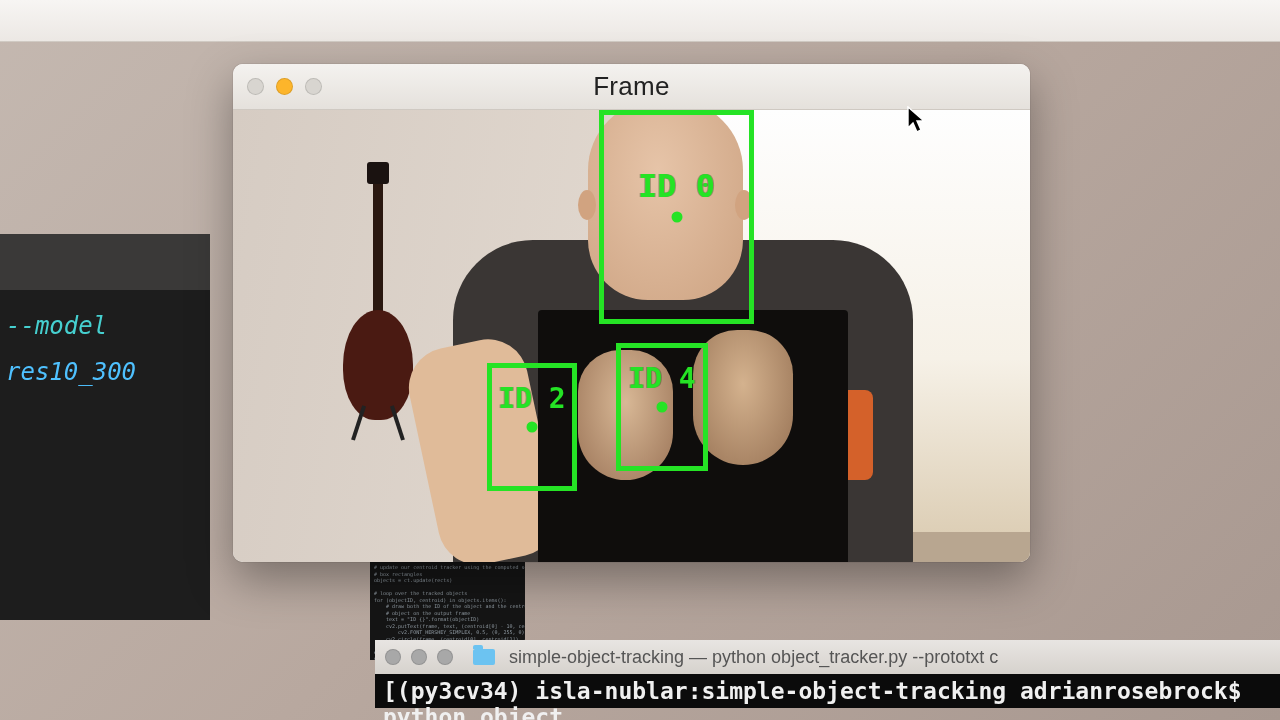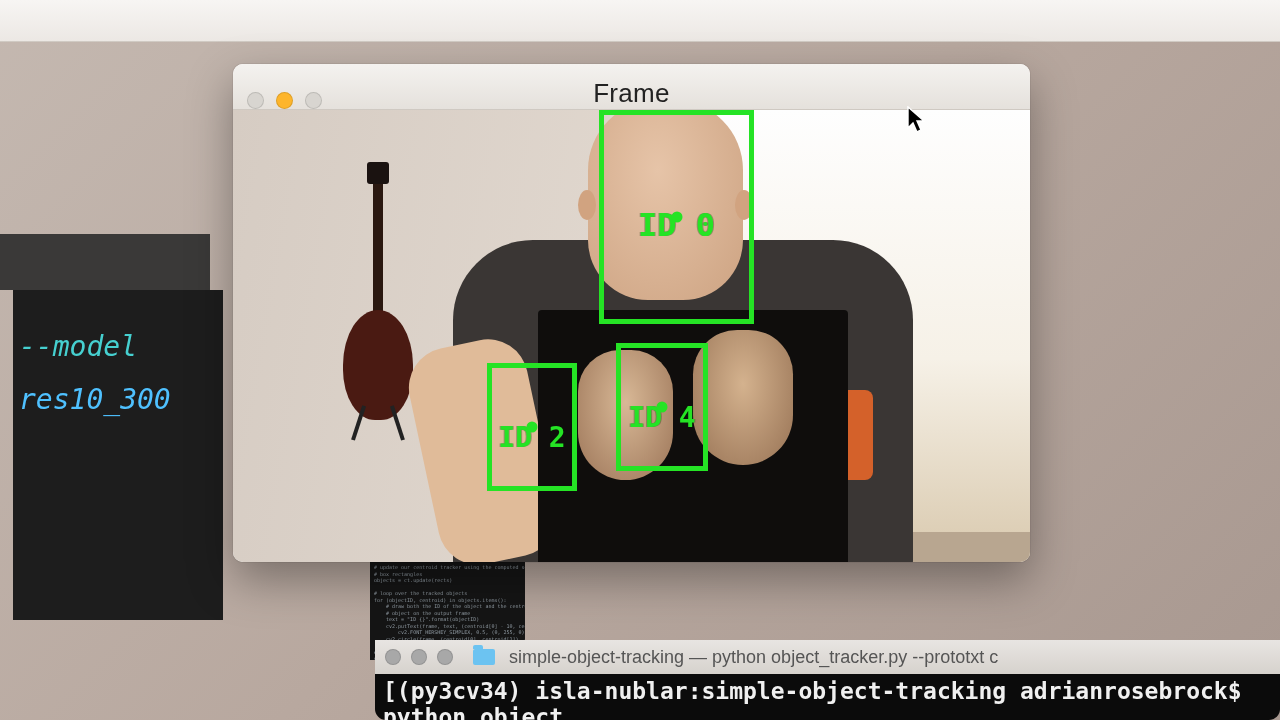--- a/index.html
+++ b/index.html
@@ -12,40 +12,39 @@
       overflow: hidden;
     }
     .top-bar {
       position: absolute; top: 0; left: 0; right: 0; height: 42px;
       background: linear-gradient(#f7f5f3, #ece8e4);
       border-bottom: 1px solid #d0cac3;
     }
     .bg-term {
       position: absolute; left: 0; top: 290px; width: 210px; height: 330px;
       background: #1d1d1d; color: #d8d0c0;
-      font-family: "Menlo","Consolas",monospace; font-size: 28px;
-      padding: 30px 6px 6px 6px; overflow: hidden; line-height: 1.9; margin-left: 13px;
+      font-family: "Menlo","Consolas",monospace; font-size: 24px;
+      padding: 14px 6px 6px 6px; overflow: hidden; line-height: 1.9;
     }
     .bg-term .kw { color: #4fc1ff; font-style: italic; }
     .bg-term .teal { color: #46d0d0; font-style: italic; }
     .bg-term-header {
       position: absolute; left: 0; top: 234px; width: 210px; height: 56px;
       background: #3a3938;
     }
     .small-editor {
       position: absolute; left: 370px; top: 560px; width: 155px; height: 100px;
       background: #151515; color: #8e98a0;
       font-family: monospace; font-size: 5px; line-height: 1.3;
       padding: 4px; overflow: hidden; white-space: pre;
     }
 
     .term-window {
-      position: absolute; left: 375px; top: 640px; right: 0; height: 80px;
+      position: absolute; left: 375px; top: 640px; right: 0; height: 68px;
       background: #0b0b0b;
-      border-radius: 11px;
     }
     .term-titlebar {
       height: 34px; background: linear-gradient(#e8e5e2, #d6d2cd);
       display: flex; align-items: center; padding: 0 10px;
       font-size: 18px; color: #555;
     }
     .term-text {
       font-family: "Menlo","Consolas",monospace; font-size: 23px; font-weight: 600;
       color: #f0f0f0; padding: 4px 8px;
     }
@@ -63,21 +62,21 @@
     }
 
     .frame-window {
       position: absolute; left: 233px; top: 64px; width: 797px; height: 498px;
       background: #fff; border-radius: 10px; overflow: hidden;
       box-shadow: 0 18px 45px rgba(0,0,0,0.35), 0 0 0 1px rgba(0,0,0,0.05);
     }
     .frame-titlebar {
       height: 46px; background: linear-gradient(#f4f2ef, #e5e1dc);
       border-bottom: 1px solid #cfc9c2;
-      display: flex; align-items: flex-end; position: relative;
+      display: flex; align-items: center; position: relative;
     }
     .frame-title {
       position: absolute; left:0; right:0; text-align:center;
       font-size: 26px; color: #222; font-weight: 400; letter-spacing: 0.3px;
     }
     .tl { display:flex; margin-left: 14px; z-index:1; }
     .tl .traffic { width: 17px; height: 17px; margin-right: 12px; }
     .tl .t-close { background: #d8d5d0; }
     .tl .t-min { background: #fdb52b; }
     .tl .t-max { background: #d8d5d0; }
@@ -131,21 +130,20 @@
       border-radius:46px 46px 52px 52px; }
 
     .bbox {
       position:absolute; border:5px solid #25e325; box-sizing:border-box;
     }
     .bbox .lbl {
       position:absolute; top:52px; left:50%; transform:translateX(-50%);
       font-family: "Menlo","Consolas",monospace; font-weight:700;
       font-size:32px; color:#25e325; white-space:nowrap;
       text-shadow: -1px 0 rgba(0,40,0,.3), 1px 0 rgba(0,40,0,.3);
-      margin-top: 39px;
     }
     .bbox.small .lbl { font-size:28px; top:14px; }
     .bbox .dot {
       position:absolute; top:50%; left:50%; width:11px; height:11px;
       background:#25e325; border-radius:50%; transform:translate(-50%,-50%);
     }
 
     .cursor {
       position:absolute; left:907px; top:106px; width:20px; height:28px;
       pointer-events:none;

